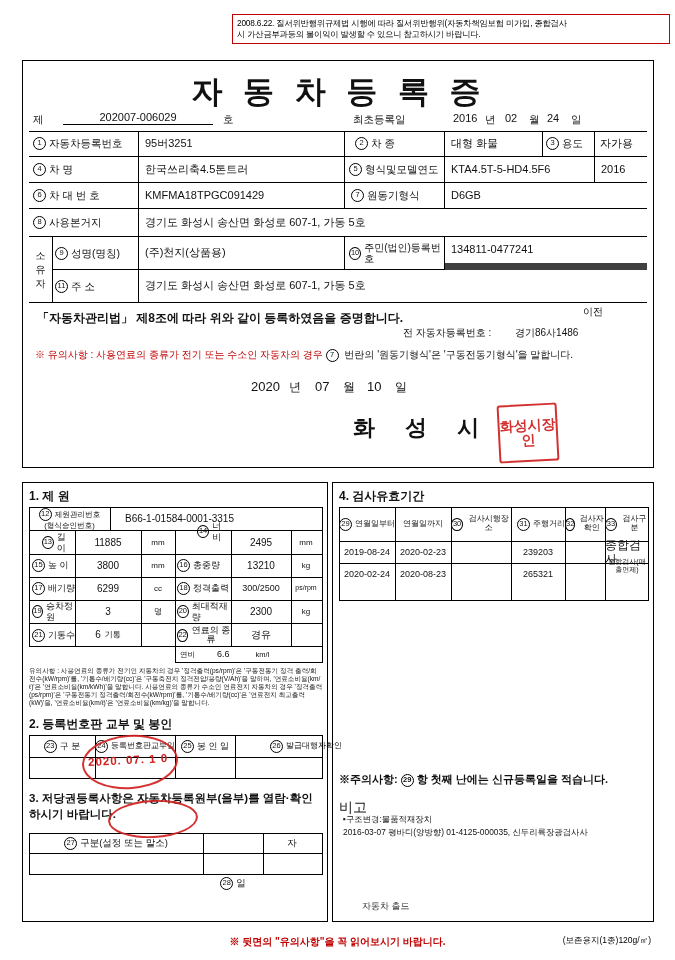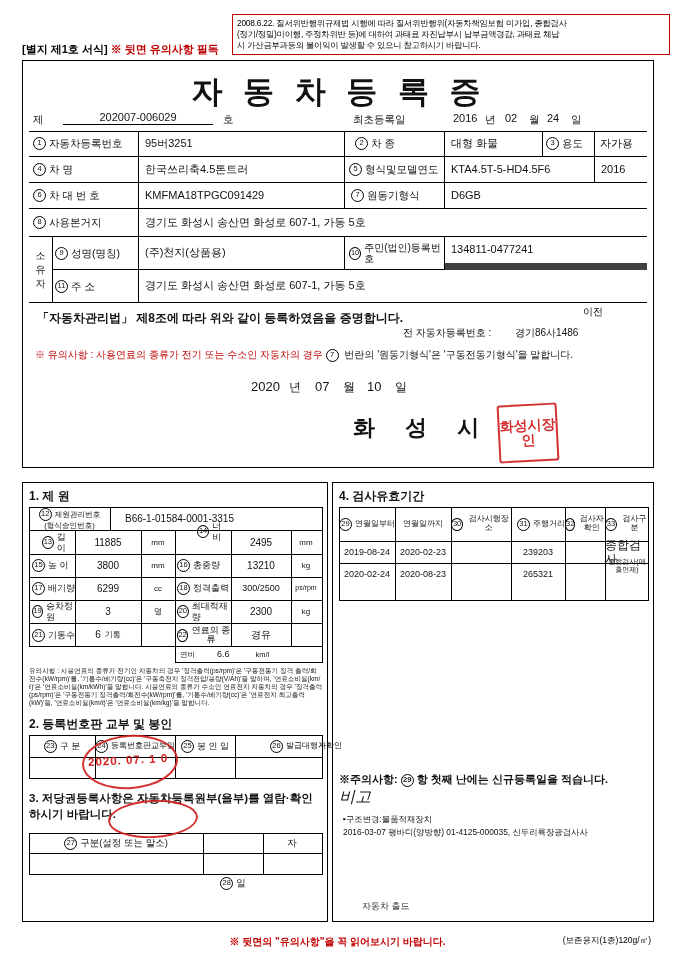--- a/index.html
+++ b/index.html
@@ -108,28 +108,23 @@
     font-weight:bold;letter-spacing:1px;transform:rotate(-3deg);
   }
 </style>
 </head>
 <body>
 
 <div class="page">
 
   <div class="topwarn">
     <span class="ln">2008.6.22. 질서위반행위규제법 시행에 따라 질서위반행위(자동차책임보험 미가입, 종합검사</span>
-    <span class="ln">(정기/정밀)미이행, 주정차위반 등)에 대하여 과태료 자진납부시 납부금액경감, 과태료 체납</span>
     <span class="ln">시 가산금부과등의 불이익이 발생할 수 있으니 참고하시기 바랍니다.</span>
   </div>
 
-  <div class="formno">
-    <span>[별지 제1호 서식]</span>
-    <span class="rd">※ 뒷면 유의사항 필독</span>
-  </div>
 
   <div class="mainbox">
 
     <div class="title">자 동 차 등 록 증</div>
 
     <div class="c" style="left:10px;top:52px;width:20px;">제</div>
     <div class="c val" style="left:40px;top:50px;width:150px;text-align:center;border-bottom:1px solid #000;">202007-006029</div>
     <div class="c" style="left:200px;top:52px;">호</div>
 
     <div class="c" style="left:330px;top:52px;">최초등록일</div>
@@ -454,21 +449,21 @@
     <div class="c cc" style="left:62px;top:80px;width:56px;height:22px;font-size:9px;">2020-08-23</div>
     <div class="c cc" style="left:118px;top:80px;width:60px;height:22px;font-size:9px;"></div>
     <div class="c cc" style="left:178px;top:80px;width:54px;height:22px;font-size:9px;">265321</div>
     <div class="c cc" style="left:232px;top:80px;width:40px;height:22px;font-size:9px;"></div>
     <div class="c cc" style="left:272px;top:72px;width:44px;height:22px;font-size:7px;text-align:center;line-height:1.1;">종합검사(매출면제)</div>
 
     <div class="c" style="left:6px;top:290px;width:310px;font-size:11px;font-weight:bold;">
       <span>※주의사항: </span><span class="circ">29</span><span>항 첫째 난에는 신규등록일을 적습니다.</span>
     </div>
 
-    <div class="c" style="left:6px;top:304px;font-size:16px;font-style:italic;">비고</div>
+    <div class="c" style="left:6px;top:316px;font-size:14px;">비고</div>
     <div class="c" style="left:10px;top:330px;width:306px;font-size:8.4px;line-height:1.5;">
       <div>▪구조변경:물품적재장치</div>
       <div>2016-03-07 평바디(양방향) 01-4125-000035, 신두리륙장광검사사</div>
     </div>
   </div>
 
   <div class="jadongcha">자동차 출드</div>
   <div class="footnote">※ 뒷면의 "유의사항"을 꼭 읽어보시기 바랍니다.</div>
   <div class="preserve">(보존용지(1종)120g/㎡)</div>
 

